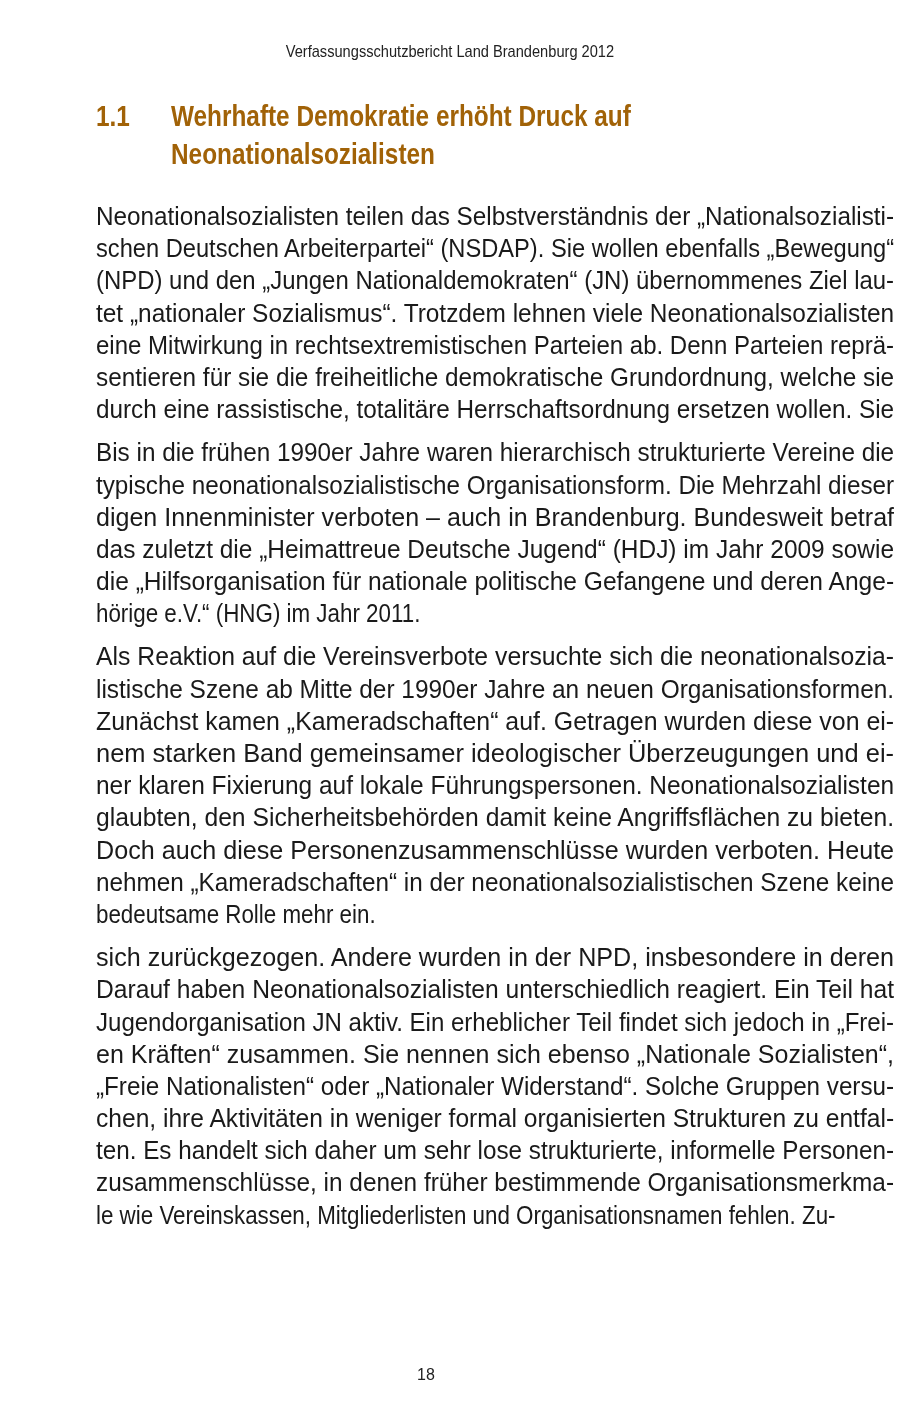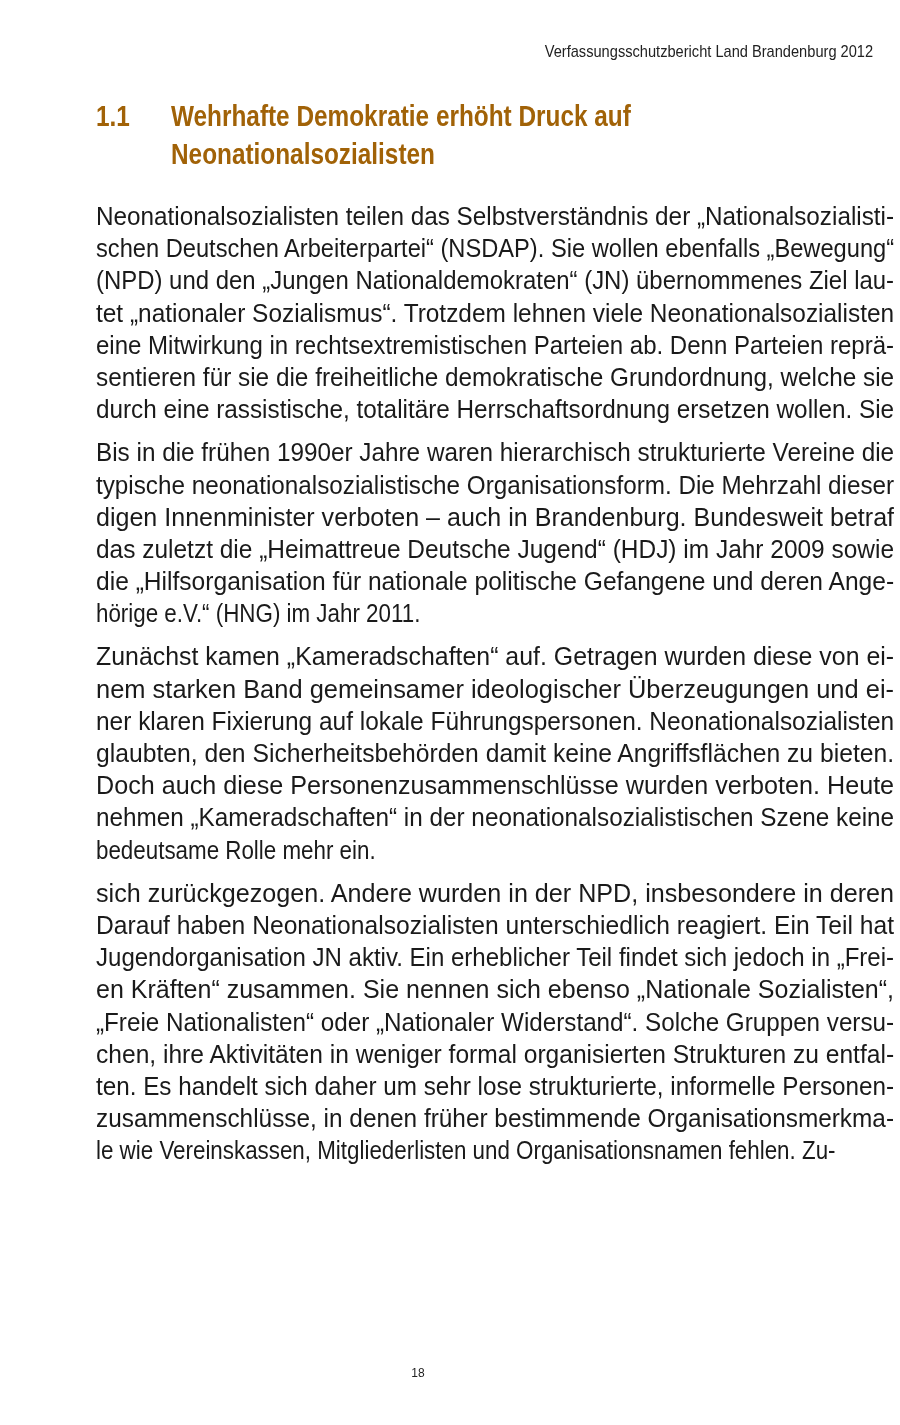--- a/index.html
+++ b/index.html
@@ -13,21 +13,21 @@
     position: relative;
     overflow: hidden;
     color: #1a1a1a;
     font-family: "Liberation Sans", sans-serif;
   }
   .running-header {
     position: absolute;
     top: 42px;
     left: 0;
     width: 900px;
-    text-align: right;
+    text-align: center;
     font-size: 17px;
     color: #222;
   }
   .running-header span {
     display: inline-block;
     transform: scaleX(0.86);
     transform-origin: center;
   }
   .heading {
     position: absolute;
@@ -72,24 +72,24 @@
     overflow: visible;
     text-decoration: underline;
   }
   .line span {
     display: inline-block;
     transform-origin: left center;
   }
   .page-number {
     position: absolute;
     top: 1366px;
-    left: 4px;
+    left: 12px;
     width: 828px;
     text-align: center;
-    font-size: 12px;
+    font-size: 16px;
     color: #222;
   }
 </style>
 </head>
 <body>
 
 <div class="running-header">
   <span>Verfassungsschutzbericht Land Brandenburg 2012</span>
 </div>
 
@@ -111,20 +111,22 @@
     </div>
     <div class="para">
       <div class="line"><span style="transform: scaleX(0.9344);">Bis in die frühen 1990er Jahre waren hierarchisch strukturierte Vereine die</span></div>
       <div class="line"><span style="transform: scaleX(0.9329);">typische neonationalsozialistische Organisationsform. Die Mehrzahl dieser</span></div>
       <div class="line"><span style="transform: scaleX(0.9636);">digen Innenminister verboten – auch in Brandenburg. Bundesweit betraf</span></div>
       <div class="line"><span style="transform: scaleX(0.9408);">das zuletzt die „Heimattreue Deutsche Jugend“ (HDJ) im Jahr 2009 sowie</span></div>
       <div class="line"><span style="transform: scaleX(0.9455);">die „Hilfsorganisation für nationale politische Gefangene und deren Ange-</span></div>
       <div class="line"><span style="transform: scaleX(0.86);">hörige e.V.“ (HNG) im Jahr 2011.</span></div>
     </div>
     <div class="para">
+      <div class="line"><span style="transform: scaleX(0.952);">Als Reaktion auf die Vereinsverbote versuchte sich die neonationalsozia-</span></div>
+      <div class="line"><span style="transform: scaleX(0.9391);">listische Szene ab Mitte der 1990er Jahre an neuen Organisationsformen.</span></div>
       <div class="line"><span style="transform: scaleX(0.957);">Zunächst kamen „Kameradschaften“ auf. Getragen wurden diese von ei-</span></div>
       <div class="line"><span style="transform: scaleX(0.979);">nem starken Band gemeinsamer ideologischer Überzeugungen und ei-</span></div>
       <div class="line"><span style="transform: scaleX(0.9407);">ner klaren Fixierung auf lokale Führungspersonen. Neonationalsozialisten</span></div>
       <div class="line"><span style="transform: scaleX(0.9492);">glaubten, den Sicherheitsbehörden damit keine Angriffsflächen zu bieten.</span></div>
       <div class="line"><span style="transform: scaleX(0.9671);">Doch auch diese Personenzusammenschlüsse wurden verboten. Heute</span></div>
       <div class="line"><span style="transform: scaleX(0.9343);">nehmen „Kameradschaften“ in der neonationalsozialistischen Szene keine</span></div>
       <div class="line"><span style="transform: scaleX(0.86);">bedeutsame Rolle mehr ein.</span></div>
     </div>
     <div class="para">
       <div class="line"><span style="transform: scaleX(0.967);">sich zurückgezogen. Andere wurden in der NPD, insbesondere in deren</span></div>

